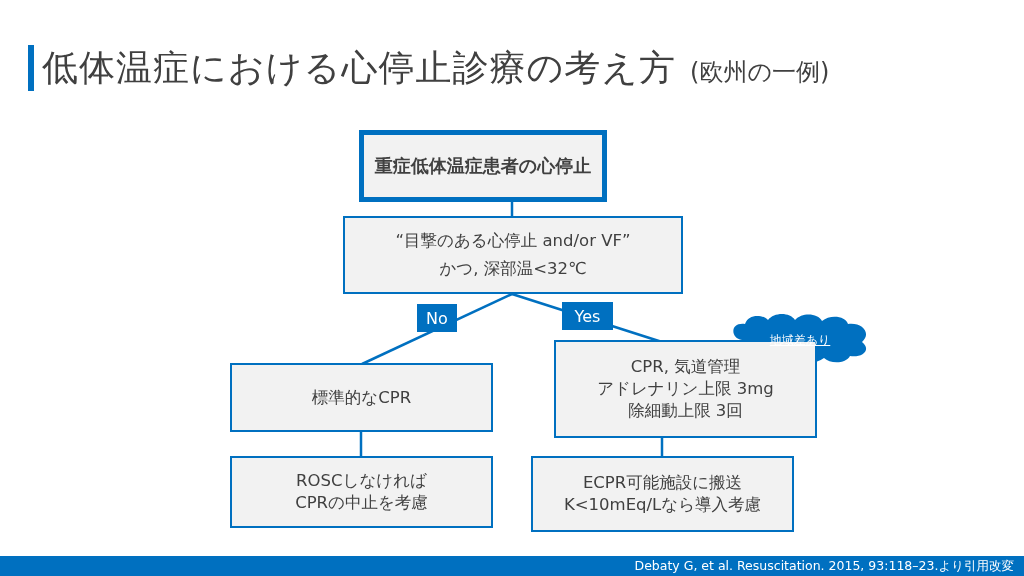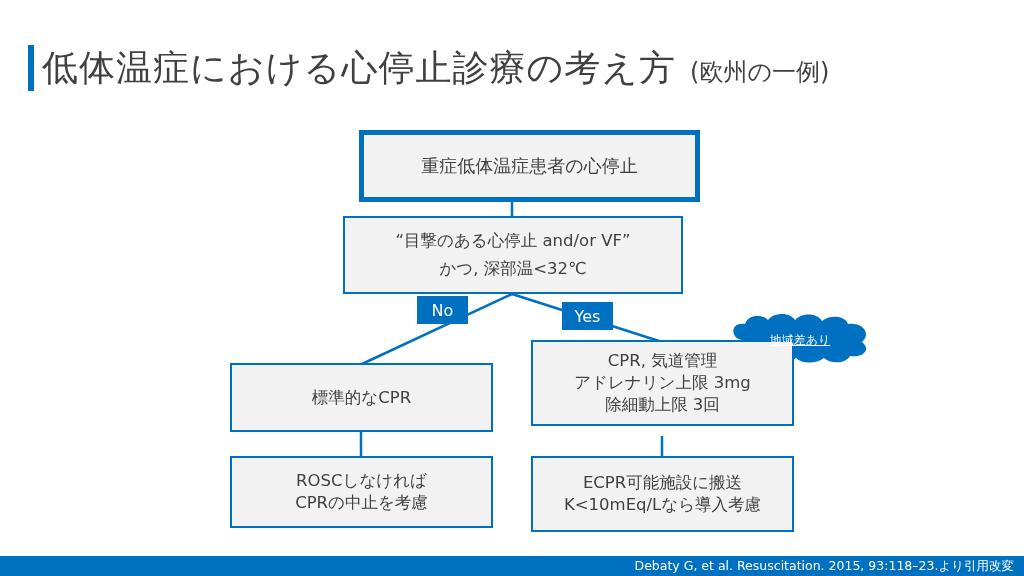--- a/index.html
+++ b/index.html
@@ -59,42 +59,42 @@
   <g stroke="#0070c0" stroke-width="2.5" fill="none">
     <line x1="512" y1="200" x2="512" y2="216"></line>
     <line x1="512" y1="294" x2="362" y2="364"></line>
     <line x1="512" y1="294" x2="662" y2="342"></line>
     <line x1="361" y1="412" x2="361" y2="457"></line>
     <line x1="662" y1="436" x2="662" y2="457"></line>
   </g>
   <path fill="#0070c0" d="M742,340 C730,338 730,322 745,324 C748,314 762,314 768,320 C774,312 790,312 795,320 C802,312 818,313 822,321 C830,314 846,316 848,324 C862,322 872,333 862,342 C872,350 862,358 850,356 C846,364 830,364 824,358 C816,364 802,364 796,358 C788,364 772,364 767,357 C760,363 746,362 744,354 C732,355 730,344 742,340 Z"></path>
 </svg>
 
-<div class="box start" style="left:359px; top:130px; width:341px; height:72px;">
+<div class="box start" style="left:359px; top:130px; width:248px; height:72px;font-weight:bold;">
   <span>重症低体温症患者の心停止</span>
 </div>
 
 <div class="box" style="left:343px; top:216px; width:340px; height:78px;gap:6px;">
   <span>“目撃のある心停止 and/or VF”</span>
   <span>かつ, 深部温&lt;32℃</span>
 </div>
 
-<div class="label" style="left:417px; top:296px; width:51px; height:28px;">No</div>
+<div class="label" style="left:417px; top:304px; width:40px; height:28px;">No</div>
 <div class="label" style="left:562px; top:302px; width:51px; height:28px;">Yes</div>
 
 <div class="box" style="left:230px; top:363px; width:263px; height:69px;">
   <span>標準的なCPR</span>
 </div>
 
 <div class="box" style="left:230px; top:456px; width:263px; height:72px;">
   <span>ROSCしなければ</span>
   <span>CPRの中止を考慮</span>
 </div>
 
-<div class="box" style="left:531px; top:340px; width:263px; height:86px;">
+<div class="box" style="left:554px; top:340px; width:263px; height:98px;">
   <span>CPR, 気道管理</span>
   <span>アドレナリン上限 3mg</span>
   <span>除細動上限 3回</span>
 </div>
 
 <div class="box" style="left:531px; top:456px; width:263px; height:76px;text-align:right;">
   <span>ECPR可能施設に搬送</span>
   <span>K&lt;10mEq/Lなら導入考慮</span>
 </div>
 

